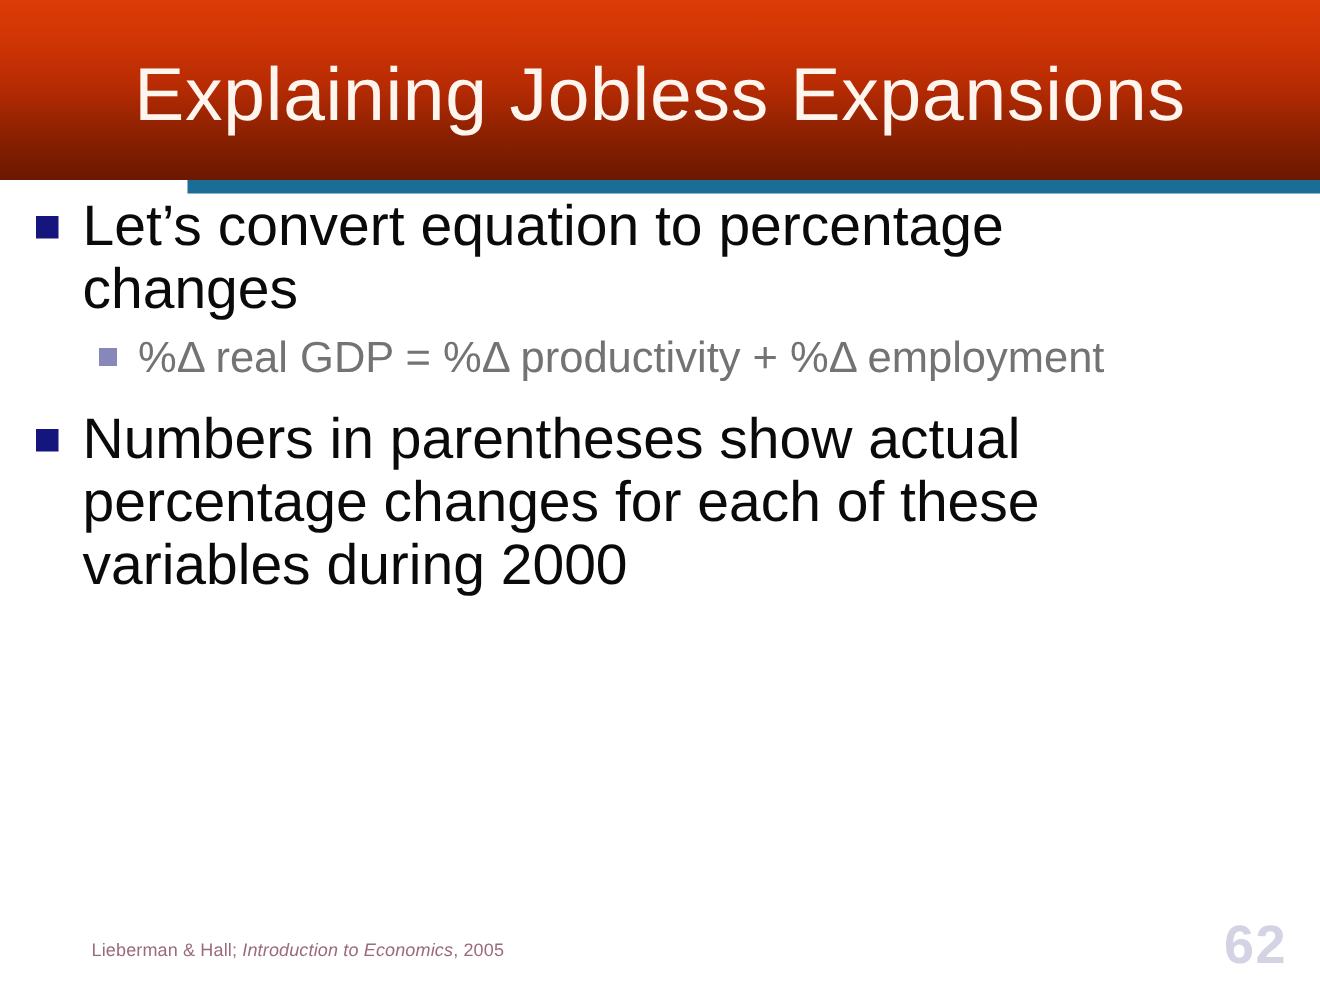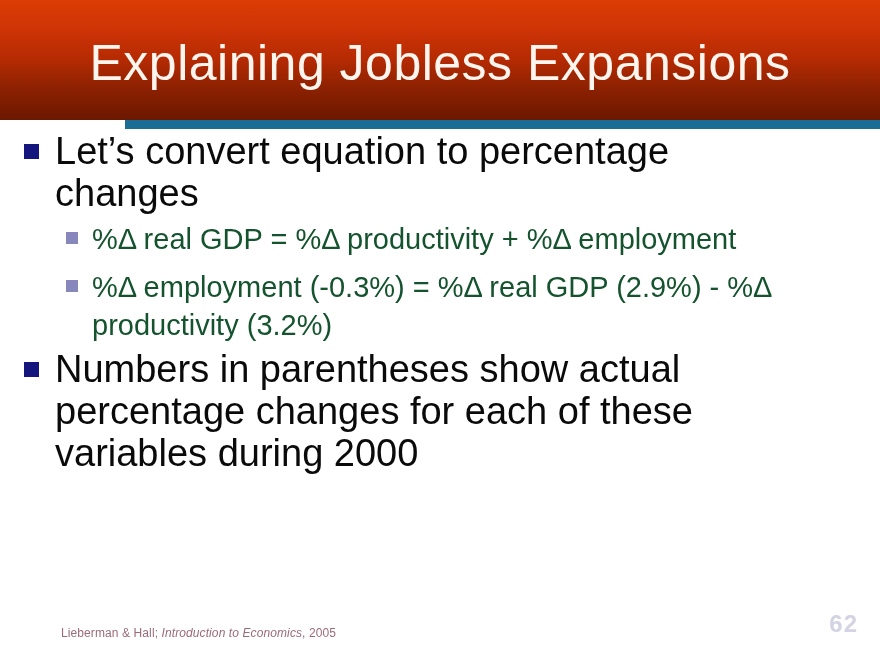--- a/index.html
+++ b/index.html
@@ -97,21 +97,21 @@
   }
   .text1 {
     flex: 1 1 auto;
     color: #0a0a0a;
     font-size: 38px;
     line-height: 42px;
     font-weight: 400;
   }
   .text2 {
     flex: 1 1 auto;
-    color: #14532d;
+    color: #737373;
     font-size: 29px;
     line-height: 38px;
     font-weight: 400;
   }
   .gap-a { height: 6px; }
   .gap-b { height: 4px; }
   .gap-c { height: 6px; }
   .gap-d { height: 4px; }
 
   
@@ -125,21 +125,21 @@
     white-space: nowrap;
     margin-left: 35px;
   }
   .footer-citation .italic {
     font-style: italic;
   }
   .page-number {
     position: absolute;
     right: 22px;
     top: 612px;
-    font-size: 24px;
+    font-size: 36px;
     font-weight: bold;
     color: #d3d3e4;
     letter-spacing: 1px;
     line-height: 1;
   }
 </style>
 </head>
 <body>
 
 <div class="slide">
@@ -160,24 +160,20 @@
     <div class="bullet-row lvl2">
       <span class="marker2"></span>
       <span class="text2">%Δ real GDP = %Δ productivity + %Δ employment</span>
     </div>
 
     <div class="gap-b"></div>
 
 
     <div class="gap-c"></div>
 
-    <div class="bullet-row lvl2">
-      <span class="marker2"></span>
-      <span class="text2">%Δ employment (-0.3%) = %Δ real GDP (2.9%) - %Δ productivity (3.2%)</span>
-    </div>
 
     <div class="gap-d"></div>
 
     <div class="bullet-row lvl1">
       <span class="marker1"></span>
       <span class="text1">Numbers in parentheses show actual percentage changes for each of these variables during 2000</span>
     </div>
 
   </div>
 

